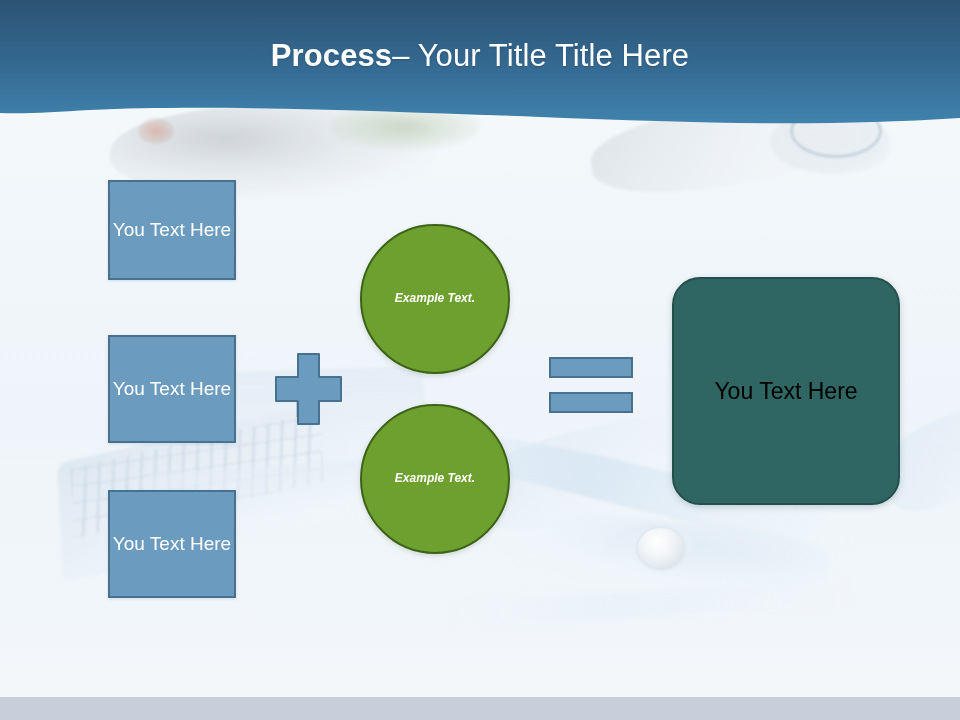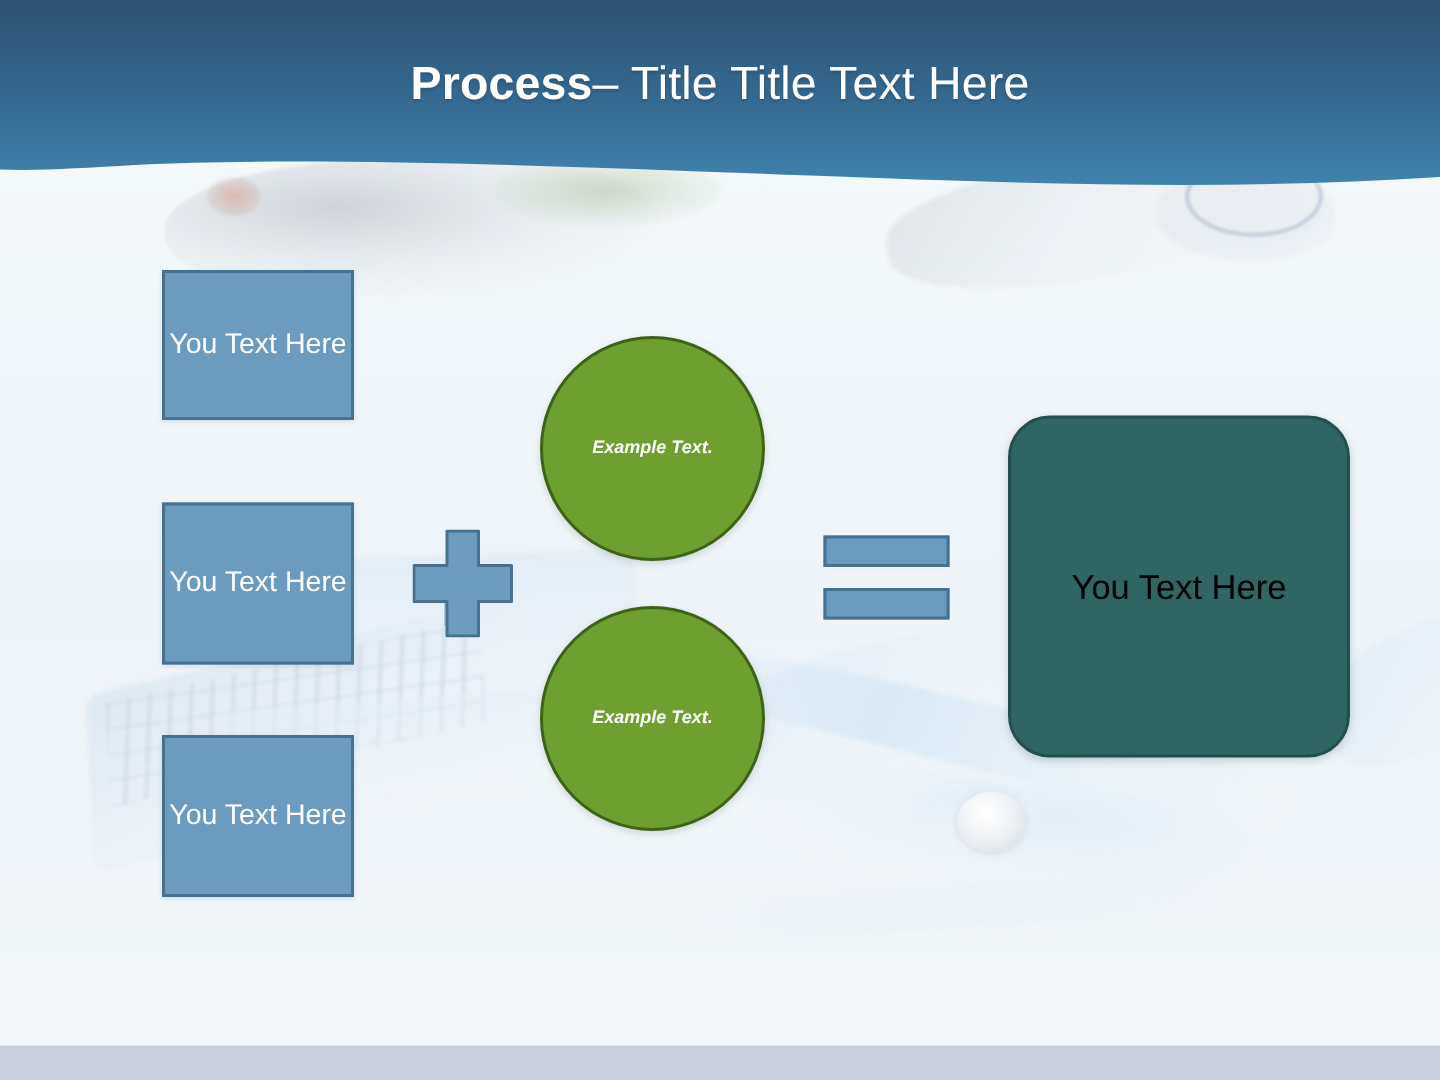--- a/index.html
+++ b/index.html
@@ -325,21 +325,21 @@
         <linearGradient id="hdrGrad" x1="0" y1="0" x2="0" y2="1">
           <stop offset="0%" stop-color="#2c5374"></stop>
           <stop offset="55%" stop-color="#356a92"></stop>
           <stop offset="100%" stop-color="#4083ad"></stop>
         </linearGradient>
       </defs>
       <path d="M0,0 L960,0 L960,118 C820,127 700,123 540,117 C380,111 210,104 90,110 C55,112 25,114 0,113 Z" fill="url(#hdrGrad)"></path>
     </svg>
     <div class="header-title">
       <span class="t-bold">Process</span>
-        <span class="t-reg"> – Title Title Text Here</span>
+        <span class="t-reg"> – Your Title Title Here</span>
     </div>
   </div>
 
   <div class="src-box src-box-1">
     <span>You Text Here</span>
   </div>
   <div class="src-box src-box-2">
     <span>You Text Here</span>
   </div>
   <div class="src-box src-box-3">

